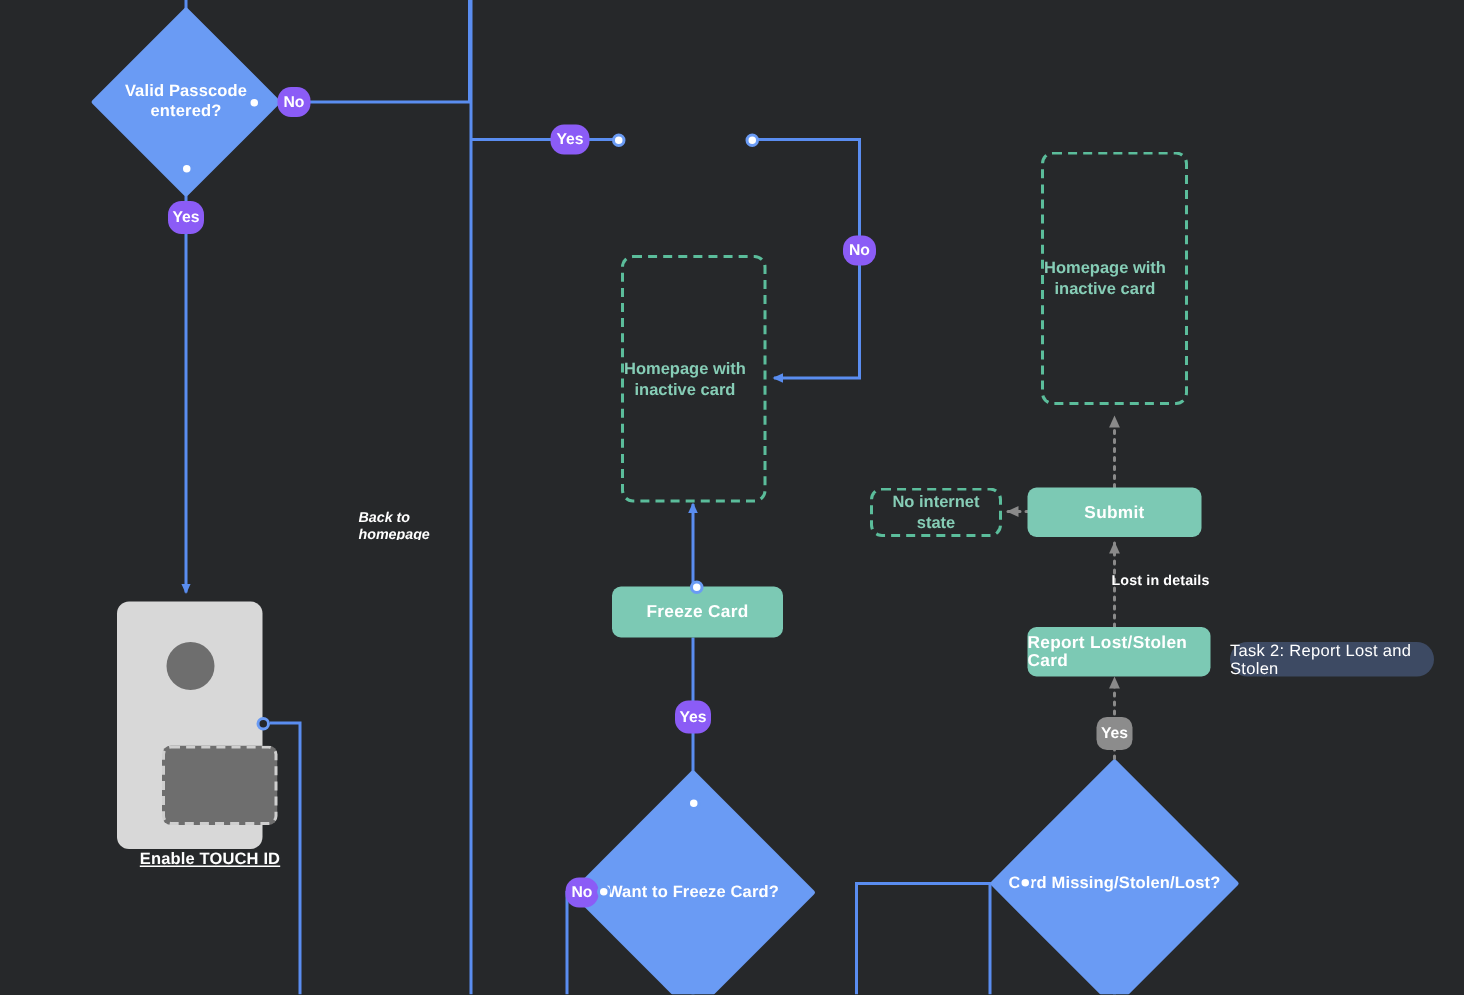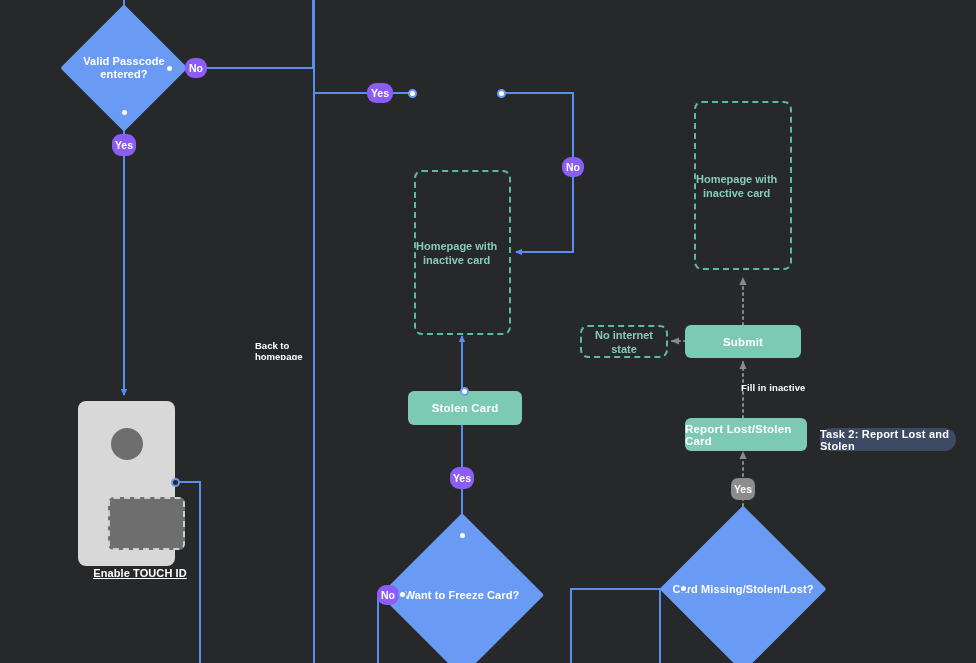--- a/index.html
+++ b/index.html
@@ -99,21 +99,21 @@
     display: flex;
     align-items: center;
     justify-content: center;
     z-index: 6;
   }
   .pill-task {
     background: #3d4a63;
     color: #ffffff;
     border-radius: 13px;
     font-size: 11px;
-    font-weight: bold;
+    font-weight: normal;
     display: flex;
     align-items: center;
     justify-content: center;
     letter-spacing: 0.2px;
   }
   
   .port {
     position: absolute;
     width: 9px;
     height: 9px;
@@ -255,27 +255,27 @@
     </div>
   </div>
 
   <div class="node dashed-green" style="left:694px; top:101px; width:98px; height:169px;">
     <div>
       <span>Homepage with</span><br>
       <span>inactive card</span>
     </div>
   </div>
 
-  <div class="free-text" style="left:255px; top:340px; width:76px; height:20px;">
+  <div class="free-text" style="left:239px; top:340px; width:76px; height:20px;font-style:italic;">
     <span>Back to homepage</span><br>
     
   </div>
 
   <div class="node teal" style="left:408px; top:391px; width:114px; height:34px;">
-    <span>Stolen Card</span>
+    <span>Freeze Card</span>
   </div>
   <div class="port" style="left:460px; top:387px;"></div>
 
   <div class="node pill-blue" style="left:450px; top:467px; width:24px; height:22px;">
     <span>Yes</span>
   </div>
 
   <div class="node diamond" style="left:404px; top:537px; width:116px; height:116px;">
     <div class="dshape"></div>
     <div class="dlabel">Want to Freeze Card?</div>
@@ -289,21 +289,21 @@
 
   <div class="node teal" style="left:685px; top:325px; width:116px; height:33px;">
     <span>Submit</span>
   </div>
 
   <div class="node dashed-green" style="left:580px; top:325px; width:88px; height:33px;">
     <span>No internet state</span>
   </div>
 
   <div class="edge-text" style="left:741px; top:382px;">
-    <span>Fill in inactive</span>
+    <span>Lost in details</span>
   </div>
 
   <div class="node teal" style="left:685px; top:418px; width:122px; height:33px;">
     <span>Report Lost/Stolen Card</span>
   </div>
 
   <div class="node pill-task" style="left:820px; top:428px; width:136px; height:23px;">
     <span>Task 2: Report Lost and Stolen</span>
   </div>
 

